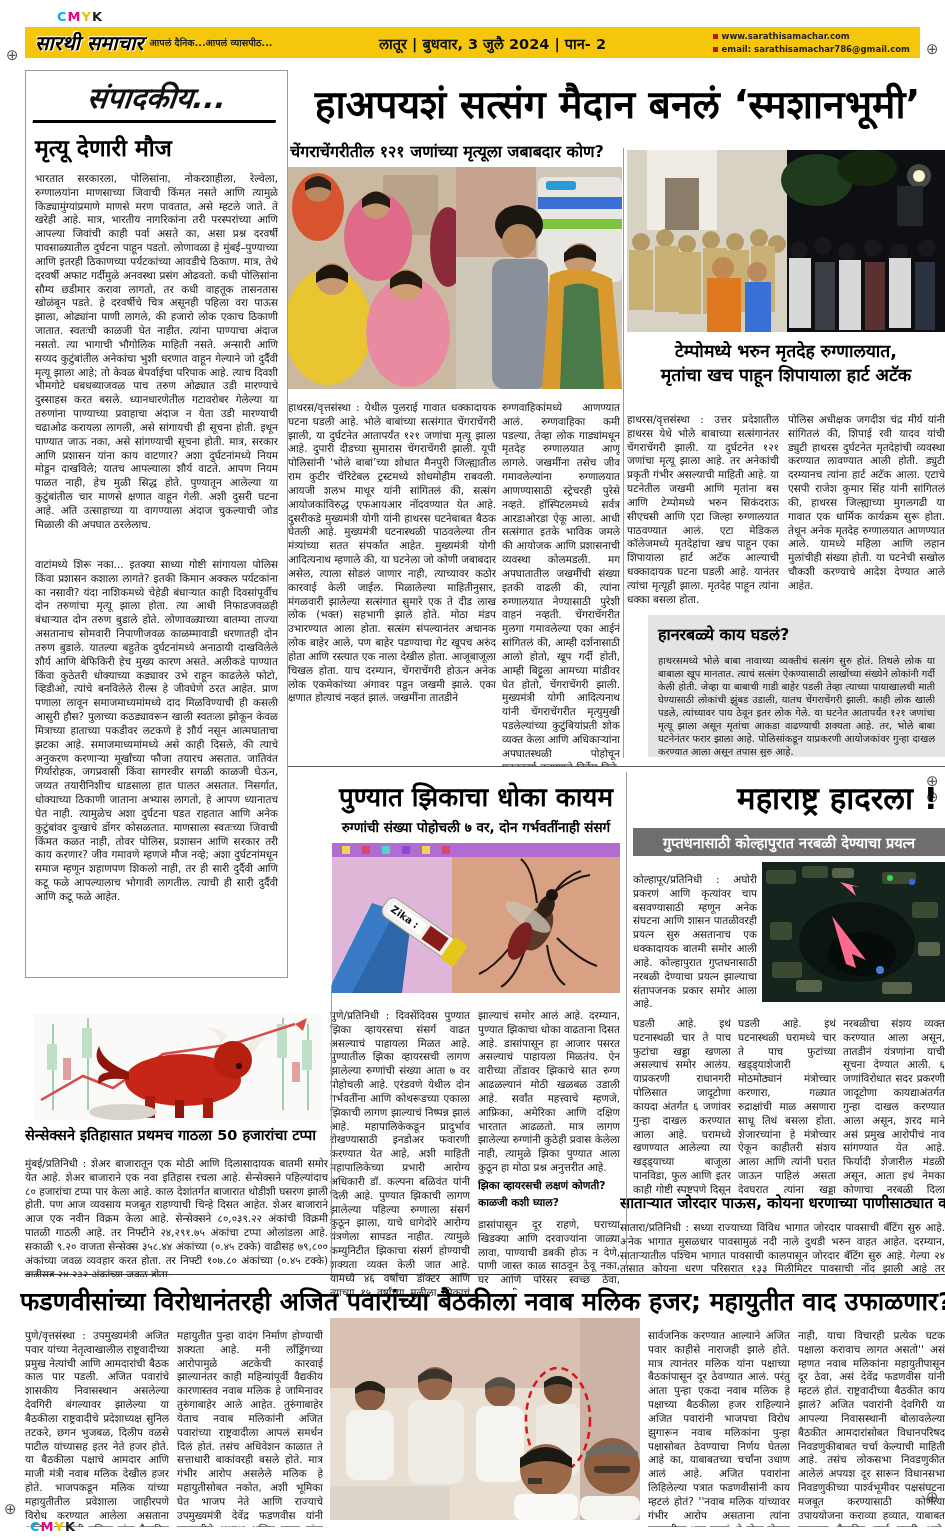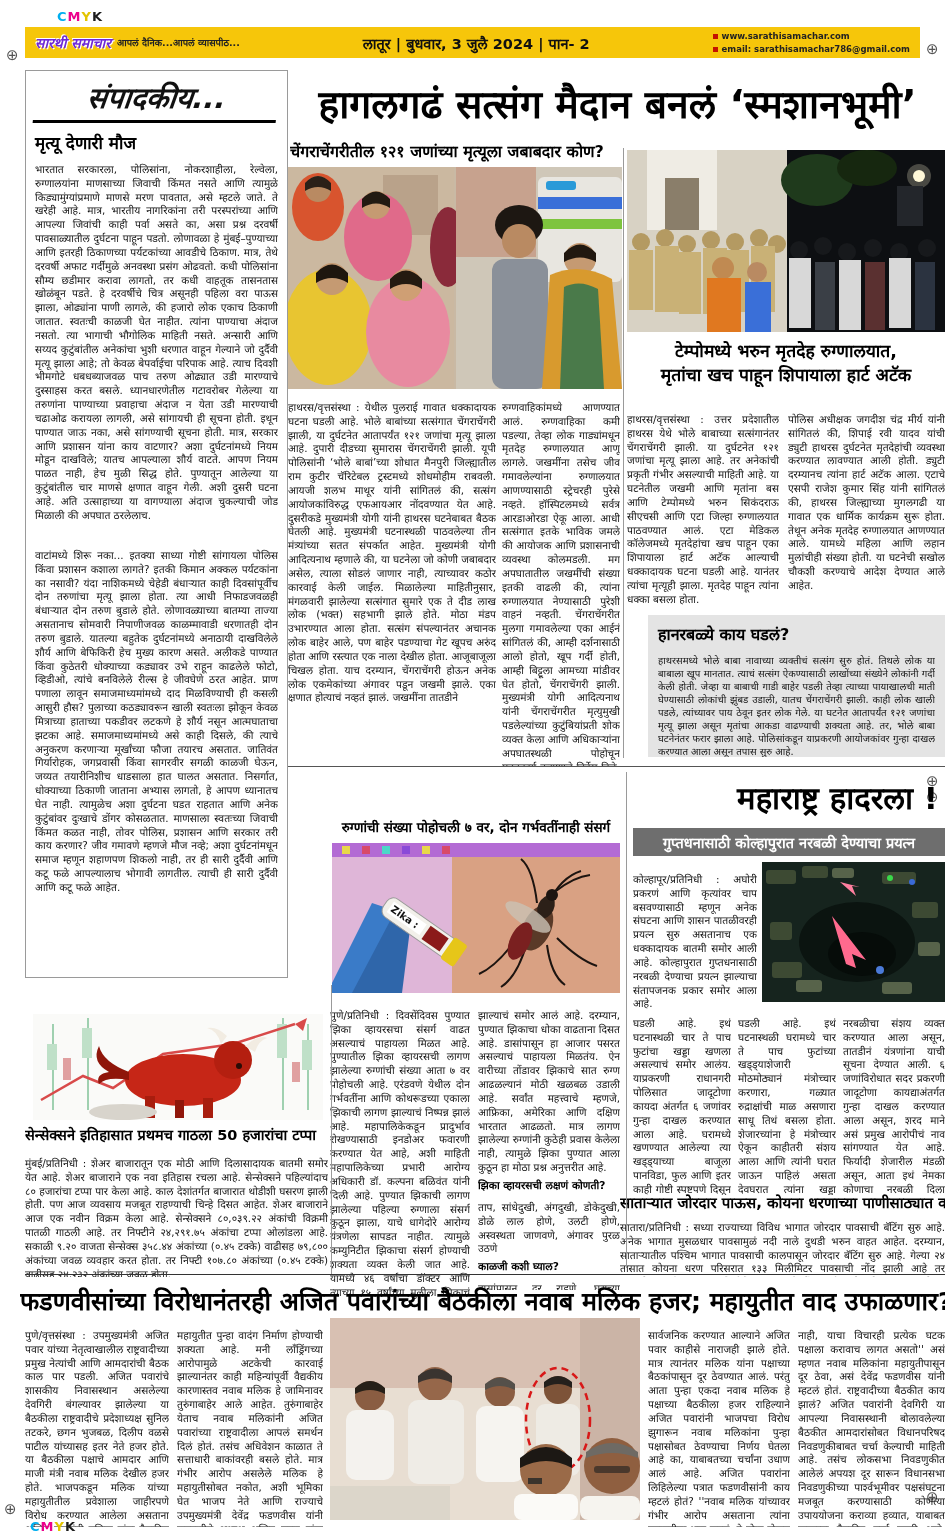--- a/index.html
+++ b/index.html
@@ -8,21 +8,21 @@
   .abs{position:absolute;}
   .bt{font-size:10.4px;line-height:1.33;text-align:justify;color:#141414;overflow:hidden;margin-top:9px;}
   .hd{font-weight:bold;color:#000;}
   .nowrap{white-space:nowrap;}
   .vr{position:absolute;width:1px;background:#9a9a9a;}
   .hr{position:absolute;height:1px;background:#555;}
   .reg{position:absolute;color:#555;font-size:15px;}
   .cmyk span{font-weight:bold;font-size:13px;letter-spacing:1px;}
   .c-c{color:#00aeef}.c-m{color:#ec008c}.c-y{color:#e3c400}.c-k{color:#1c1c1c}
   .masthead{background:#f6c60a;display:flex;align-items:center;}
-  .mast-name{font-weight:bold;font-size:14px;color:#6d28d9;text-shadow:1px 1px 0 #fff,-1px -1px 0 #fff;font-style:italic;text-align:center;}
+  .mast-name{font-weight:bold;font-size:20px;color:#000000;text-shadow:1px 1px 0 #fff,-1px -1px 0 #fff;font-style:italic;text-align:center;}
   .mast-tag{font-size:9.5px;color:#222;font-weight:bold;margin-left:6px;}
   .mast-date{font-weight:bold;font-size:14.5px;color:#101010;}
   .mast-contact{font-size:8.5px;font-weight:bold;color:#222;line-height:1.5;}
   .sq{display:inline-block;width:5px;height:5px;background:#c41200;margin-right:4px;vertical-align:middle;}
   .ed-box{border:1px solid #9a9a9a;}
   .ed-title{font-style:italic;font-weight:bold;font-size:29px;text-align:center;
             border-bottom:3px solid #000;padding-bottom:4px;transform:skewX(-6deg);}
   .graybox{background:#e4e4e4;padding:8px 10px;}
   .graybar{background:#6e6e6e;color:#fff;font-weight:bold;font-size:14.5px;text-align:center;
            display:flex;align-items:center;justify-content:center;}
@@ -49,26 +49,26 @@
     <span class="mast-tag nowrap">आपलं दैनिक...आपलं व्यासपीठ...</span>
     <span class="mast-date nowrap" style="margin:8px auto;">लातूर | बुधवार, 3 जुलै  2024 | पान- 2</span>
     <span class="mast-contact" style="text-align:left;">
       <span class="nowrap" style="display:block;"><span class="sq"></span><span>www.sarathisamachar.com</span></span>
       <span class="nowrap" style="display:block;"><span class="sq"></span><span>email: sarathisamachar786@gmail.com</span></span>
     </span>
   </div>
 
   <div class="abs ed-box" style="left:25px;top:70px;width:263px;height:908px;padding:6px 9px;box-sizing:border-box;overflow:hidden;">
     <div class="ed-title">संपादकीय...</div>
-    <div class="hd" style="font-size:17px;margin:8px 0 4px 0;">मृत्यू देणारी मौज</div>
+    <div class="hd" style="font-size:23px;margin:8px 0 4px 0;">मृत्यू देणारी मौज</div>
     <div class="bt" style="height:384px;">भारतात सरकारला, पोलिसांना, नोकरशाहीला, रेल्वेला, रुग्णालयांना माणसाच्या जिवाची किंमत नसते आणि त्यामुळे किड्यामुंग्यांप्रमाणे माणसे मरण पावतात, असे म्हटले जाते. ते खरेही आहे. मात्र, भारतीय नागरिकांना तरी परस्परांच्या आणि आपल्या जिवांची काही पर्वा असते का, असा प्रश्न दरवर्षी पावसाळ्यातील दुर्घटना पाहून पडतो. लोणावळा हे मुंबई–पुण्याच्या आणि इतरही ठिकाणच्या पर्यटकांच्या आवडीचे ठिकाण. मात्र, तेथे दरवर्षी अफाट गर्दीमुळे अनवस्था प्रसंग ओढवतो. कधी पोलिसांना सौम्य छडीमार करावा लागतो, तर कधी वाहतूक तासनतास खोळंबून पडते. हे दरवर्षीचे चित्र असूनही पहिला वरा पाऊस झाला, ओढ्यांना पाणी लागले, की हजारो लोक एकाच ठिकाणी जातात. स्वतःची काळजी घेत नाहीत. त्यांना पाण्याचा अंदाज नसतो. त्या भागाची भौगोलिक माहिती नसते. अन्सारी आणि सय्यद कुटुंबांतील अनेकांचा भुशी धरणात वाहून गेल्याने जो दुर्दैवी मृत्यू झाला आहे; तो केवळ बेपर्वाईचा परिपाक आहे. त्याच दिवशी भीमगोटे धबधब्याजवळ पाच तरुण ओढ्यात उडी मारण्याचे दुस्साहस करत बसले. ध्यानधारणेतील गटावरोबर गेलेल्या या तरुणांना पाण्याच्या प्रवाहाचा अंदाज न येता उडी मारण्याची चढाओढ करायला लागली, असे सांगायची ही सूचना होती. इथून पाण्यात जाऊ नका, असे सांगण्याची सूचना होती. मात्र, सरकार आणि प्रशासन यांना काय वाटणार? अशा दुर्घटनांमध्ये नियम मोडून दाखविले; यातच आपल्याला शौर्य वाटते. आपण नियम पाळत नाही, हेच मुळी सिद्ध होते. पुण्यातून आलेल्या या कुटुंबांतील चार माणसे क्षणात वाहून गेली. अशी दुसरी घटना आहे. अति उत्साहाच्या या वागण्याला अंदाज चुकल्याची जोड मिळाली की अपघात ठरलेलाच.</div>
     <div class="bt" style="height:418px;margin-top:2px;">वाटांमध्ये शिरू नका... इतक्या साध्या गोष्टी सांगायला पोलिस किंवा प्रशासन कशाला लागते? इतकी किमान अक्कल पर्यटकांना का नसावी? यंदा नाशिकमध्ये चेहेडी बंधाऱ्यात काही दिवसांपूर्वीच दोन तरुणांचा मृत्यू झाला होता. त्या आधी निफाडजवळही बंधाऱ्यात दोन तरुण बुडाले होते. लोणावळ्याच्या बातम्या ताज्या असतानाच सोमवारी निपाणीजवळ काळम्मावाडी धरणातही दोन तरुण बुडाले. यातल्या बहुतेक दुर्घटनांमध्ये अनाठायी दाखविलेले शौर्य आणि बेफिकिरी हेच मुख्य कारण असते. अलीकडे पाण्यात किंवा कुठेतरी धोक्याच्या कड्यावर उभे राहून काढलेले फोटो, व्हिडीओ, त्यांचे बनविलेले रील्स हे जीवघेणे ठरत आहेत. प्राण पणाला लावून समाजमाध्यमांमध्ये दाद मिळविण्याची ही कसली आसुरी हौस? पुलाच्या कठड्यावरून खाली स्वतःला झोकून केवळ मित्राच्या हाताच्या पकडीवर लटकणे हे शौर्य नसून आत्मघाताचा झटका आहे. समाजमाध्यमांमध्ये असे काही दिसले, की त्याचे अनुकरण करणाऱ्या मूर्खांच्या फौजा तयारच असतात. जातिवंत गिर्यारोहक, जगप्रवासी किंवा सागरवीर सगळी काळजी घेऊन, जय्यत तयारीनिशीच धाडसाला हात घालत असतात. निसर्गात, धोक्याच्या ठिकाणी जाताना अभ्यास लागतो, हे आपण ध्यानातच घेत नाही. त्यामुळेच अशा दुर्घटना घडत राहतात आणि अनेक कुटुंबांवर दुःखाचे डोंगर कोसळतात. माणसाला स्वतःच्या जिवाची किंमत कळत नाही, तोवर पोलिस, प्रशासन आणि सरकार तरी काय करणार? जीव गमावणे म्हणजे मौज नव्हे; अशा दुर्घटनांमधून समाज म्हणून शहाणपण शिकलो नाही, तर ही सारी दुर्दैवी आणि कटू फळे आपल्यालाच भोगावी लागतील. त्याची ही सारी दुर्दैवी आणि कटू फळे आहेत.</div>
   </div>
 
-  <div class="abs hd nowrap" style="left:290px;top:76px;width:655px;height:62px;font-size:39px;text-align:center;overflow:hidden;">हागलगढं सत्संग मैदान बनलं ‘स्मशानभूमी’</div>
+  <div class="abs hd nowrap" style="left:290px;top:76px;width:655px;height:62px;font-size:39px;text-align:center;overflow:hidden;">हाअपयशं सत्संग मैदान बनलं ‘स्मशानभूमी’</div>
   <div class="abs hd nowrap" style="left:290px;top:140px;width:332px;font-size:16px;overflow:hidden;">चेंगराचेंगरीतील १२१ जणांच्या मृत्यूला जबाबदार कोण?</div>
 
   <div class="abs" style="left:288px;top:167px;width:334px;height:222px;">
     <svg width="334" height="222" viewBox="0 0 334 222">
       <rect width="334" height="222" fill="#c9b9a4"></rect>
       <rect x="0" y="0" width="166" height="222" fill="#cbb8a0"></rect>
       <rect x="95" y="8" width="55" height="60" fill="#b9a28a"></rect>
       <ellipse cx="30" cy="40" rx="26" ry="34" fill="#d8542e"></ellipse>
       <circle cx="30" cy="22" r="13" fill="#b98a62"></circle>
         <path d="M17 16 q13 -14 26 0 l0 8 q-13 -8 -26 0 z" fill="#2a2018"></path>
@@ -163,20 +163,21 @@
   <div class="abs bt" style="left:788px;top:404px;width:157px;height:206px;">पोलिस अधीक्षक जगदीश चंद्र मीर्य यांनी सांगितलं की, शिपाई रवी यादव यांची ड्युटी हाथरस दुर्घटनेत मृतदेहांची व्यवस्था करण्यात लावण्यात आली होती. ड्युटी दरम्यानच त्यांना हार्ट अटॅक आला. एटाचे एसपी राजेश कुमार सिंह यांनी सांगितलं की, हाथरस जिल्ह्याच्या मुगलगढी या गावात एक धार्मिक कार्यक्रम सुरू होता. तेथून अनेक मृतदेह रुग्णालयात आणण्यात आले. यामध्ये महिला आणि लहान मुलांचीही संख्या होती. या घटनेची सखोल चौकशी करण्याचे आदेश देण्यात आले आहेत.</div>
 
   <div class="abs graybox" style="left:648px;top:615px;width:297px;height:142px;box-sizing:border-box;overflow:hidden;">
     <div class="hd" style="font-size:16px;margin-bottom:2px;">हानरबळ्ये काय घडलं?</div>
     <div class="bt" style="font-size:9.8px;">हाथरसमध्ये भोले बाबा नावाच्या व्यक्तीचं सत्संग सुरु होतं. तिथले लोक या बाबाला खूप मानतात. त्याचं सत्संग ऐकण्यासाठी लाखोंच्या संख्येने लोकांनी गर्दी केली होती. जेव्हा या बाबाची गाडी बाहेर पडली तेव्हा त्याच्या पायाखालची माती घेण्यासाठी लोकांची झुंबड उडाली, यातच चेंगराचेंगरी झाली. काही लोक खाली पडले, त्यांच्यावर पाय ठेवून इतर लोक गेले. या घटनेत आतापर्यंत १२१ जणांचा मृत्यू झाला असून मृतांचा आकडा वाढण्याची शक्यता आहे. तर, भोले बाबा घटनेनंतर फरार झाला आहे. पोलिसांकडून याप्रकरणी आयोजकांवर गुन्हा दाखल करण्यात आला असून तपास सुरु आहे.</div>
   </div>
 
   <div class="vr" style="left:623px;top:148px;height:610px;"></div>
   <div class="hr" style="left:288px;top:766px;width:657px;"></div>
 
+  <div class="abs hd nowrap" style="left:330px;top:778px;width:292px;font-size:26px;text-align:center;overflow:hidden;">पुण्यात झिकाचा धोका कायम</div>
   <div class="abs hd nowrap" style="left:330px;top:818px;width:292px;font-size:13.5px;text-align:center;overflow:hidden;">रुग्णांची संख्या पोहोचली ७ वर, दोन गर्भवतींनाही संसर्ग</div>
 
   <div class="abs" style="left:332px;top:843px;width:288px;height:150px;">
     <svg width="288" height="150" viewBox="0 0 288 150">
       <rect width="288" height="150" fill="#d9a183"></rect>
       <rect width="288" height="14" fill="#b36bd4"></rect>
       <g>
         <rect x="10" y="3" width="8" height="8" fill="#e8d84a"></rect>
           <rect x="30" y="3" width="8" height="8" fill="#d84a6a"></rect>
           <rect x="50" y="3" width="8" height="8" fill="#4ad8c8"></rect>
@@ -209,21 +210,20 @@
       <path d="M224 48 q18 -14 34 -16" stroke="#1c1410" stroke-width="2" fill="none"></path>
       <ellipse cx="196" cy="74" rx="26" ry="9" fill="#c9c2b4" opacity="0.8" transform="rotate(32 196 74)"></ellipse>
       <ellipse cx="188" cy="98" rx="10" ry="20" fill="#7a2020" transform="rotate(25 188 98)"></ellipse>
     </svg>
   </div>
 
   <div class="abs bt" style="left:330px;top:1000px;width:140px;height:290px;">पुणे/प्रतिनिधी : दिवसेंदिवस पुण्यात झिका व्हायरसचा संसर्ग वाढत असल्याचं पाहायला मिळत आहे. पुण्यातील झिका व्हायरसची लागण झालेल्या रुग्णांची संख्या आता ७ वर पोहोचली आहे. एरंडवणे येथील दोन गर्भवतींना आणि कोथरूडच्या एकाला झिकाची लागण झाल्याचं निष्पन्न झालं आहे. महापालिकेकडून प्रादुर्भाव रोखण्यासाठी इनडोअर फवारणी करण्यात येत आहे, अशी माहिती महापालिकेच्या प्रभारी आरोग्य अधिकारी डॉ. कल्पना बळिवंत यांनी दिली आहे. पुण्यात झिकाची लागण झालेल्या पहिल्या रुग्णाला संसर्ग कुठून झाला, याचे धागेदोरे आरोग्य यंत्रणेला सापडत नाहीत. त्यामुळे कम्युनिटीत झिकाचा संसर्ग होण्याची शक्यता व्यक्त केली जात आहे. यामध्ये ४६ वर्षांचा डॉक्टर आणि त्याच्या १५ वर्षांच्या मुलीला झिकाचं निदान झालं आहे. त्यानंतर मुंढवा येथे ४७ वर्षांची एक महिला आणि तिच्या २२ वर्षांच्या मुलालाही झिकाचं निदान</div>
   <div class="abs" style="left:478px;top:1000px;width:142px;height:290px;overflow:hidden;">
     <div class="bt">झाल्याचं समोर आलं आहे. दरम्यान, पुण्यात झिकाचा धोका वाढताना दिसत आहे. डासांपासून हा आजार पसरत असल्याचं पाहायला मिळतंय. ऐन वारीच्या तोंडावर झिकाचे सात रुग्ण आढळल्यानं मोठी खळबळ उडाली आहे. सर्वांत महत्त्वाचे म्हणजे, आफ्रिका, अमेरिका आणि दक्षिण भारतात आढळतो. मात्र लागण झालेल्या रुग्णांनी कुठेही प्रवास केलेला नाही, त्यामुळे झिका पुण्यात आला कुठून हा मोठा प्रश्न अनुत्तरीत आहे.</div>
     <div class="hd" style="font-size:10.6px;margin-top:3px;">झिका व्हायरसची लक्षणं कोणती?</div>
-    <div class="bt">ताप, सांधेदुखी, अंगदुखी, डोकेदुखी, डोळे लाल होणे, उलटी होणे, अस्वस्थता जाणवणे, अंगावर पुरळ उठणे</div>
     <div class="hd" style="font-size:10.6px;margin-top:3px;">काळजी कशी घ्याल?</div>
     <div class="bt">डासांपासून दूर राहणे, घराच्या खिडक्या आणि दरवाज्यांना जाळ्या लावा, पाण्याची डबकी होऊ न देणे, पाणी जास्त काळ साठवून ठेवू नका, घर आणि परिसर स्वच्छ ठेवा, मच्छरदाणीचा वापर करा</div>
   </div>
 
   <div class="abs hd nowrap" style="left:626px;top:776px;width:312px;font-size:31px;text-align:right;overflow:hidden;">महाराष्ट्र हादरला !</div>
   <div class="abs graybar nowrap" style="left:633px;top:828px;width:312px;height:28px;overflow:hidden;">गुप्तधनासाठी कोल्हापुरात नरबळी देण्याचा प्रयत्न</div>
 
   <div class="abs bt" style="left:633px;top:864px;width:124px;height:140px;">कोल्हापूर/प्रतिनिधी : अघोरी प्रकरणं आणि कृत्यांवर चाप बसवण्यासाठी म्हणून अनेक संघटना आणि शासन पातळीवरही प्रयत्न सुरु असतानाच एक धक्कादायक बातमी समोर आली आहे. कोल्हापुरात गुप्तधनासाठी नरबळी देण्याचा प्रयत्न झाल्याचा संतापजनक प्रकार समोर आला आहे.</div>
 
   <div class="abs" style="left:762px;top:862px;width:183px;height:140px;">

